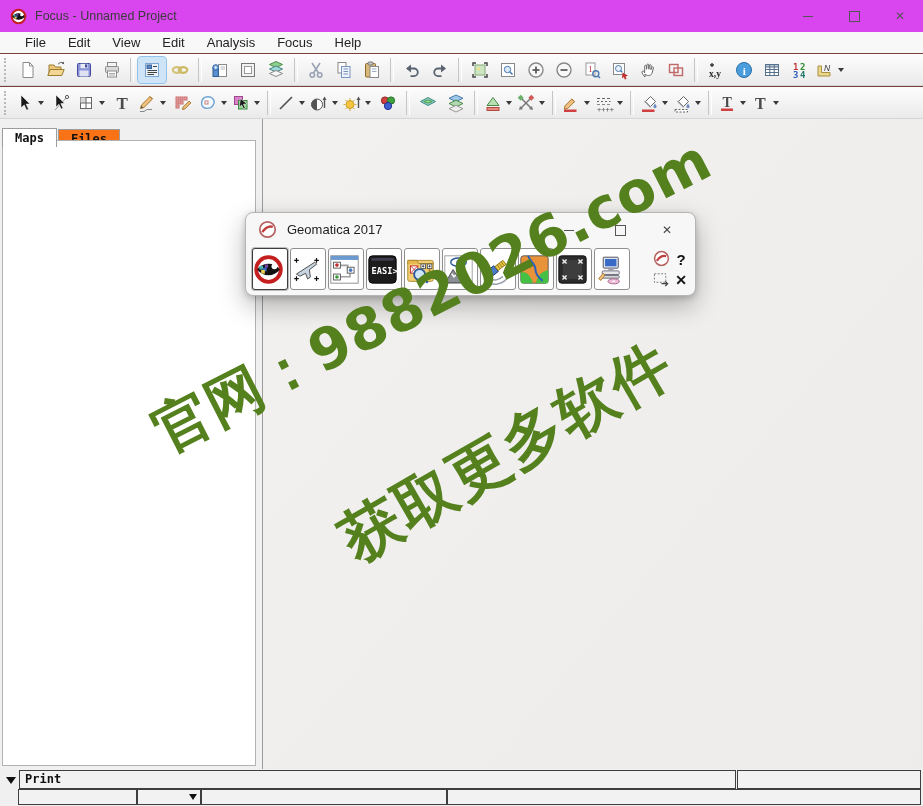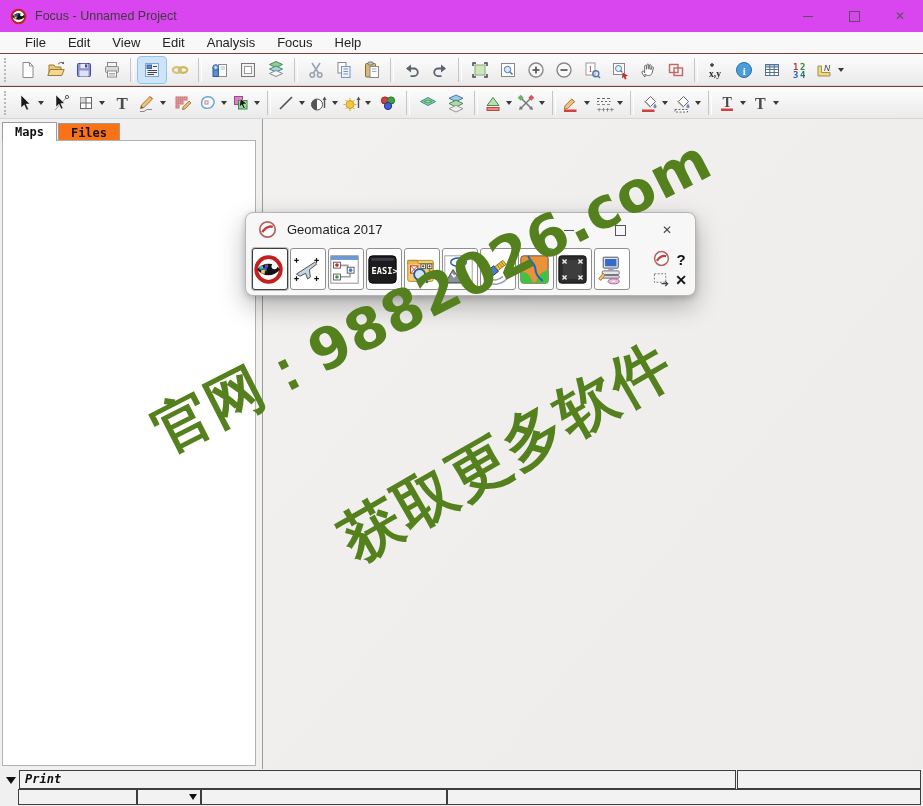--- a/index.html
+++ b/index.html
@@ -27,21 +27,21 @@
   .grip{width:5px;height:24px;border-left:2px dotted #b9b9b9;margin:0 3px 0 2px;}
   .tbtn{height:26px;min-width:26px;border-radius:3px;display:inline-flex;align-items:center;
         justify-content:center;padding:0 1px;}
   .tbtn.active{background:#cfe4f7;outline:1px solid #91c4ed;}
   .dd{width:0;height:0;border-left:3.5px solid transparent;border-right:3.5px solid transparent;
       border-top:4px solid #3a3a3a;margin:0 2px 0 3px;}
   .sep{width:2px;height:24px;border-left:1px solid #c6c6c6;border-right:1px solid #ffffff;margin:0 4px;}
   
   .content{position:absolute;left:0;top:119px;width:923px;height:650px;background:#f0f0f0;}
   .leftpanel{position:absolute;left:0;top:0;width:258px;height:650px;}
-  .tabsbar{position:absolute;left:2px;top:3px;height:19px;display:flex;align-items:flex-end;}
+  .tabsbar{position:absolute;left:2px;top:9px;height:19px;display:flex;align-items:flex-end;}
   .tab{font-family:"DejaVu Sans Mono",monospace;font-weight:bold;font-size:12px;color:#111;
        padding:2px 12px 1px 12px;border:1px solid #9c9c9c;border-bottom:none;background:#f97316;
        margin-right:1px;}
   .tab.active{background:#ffffff;height:15px;z-index:3;position:relative;}
   .panelbody{position:absolute;left:2px;top:21px;width:254px;height:626px;background:#ffffff;
              border:1px solid #b2b2b2;box-sizing:border-box;z-index:1;}
   .splitter{position:absolute;left:262px;top:0;width:1px;height:650px;background:#9b9b9b;}
   .canvas{position:absolute;left:263px;top:0;width:660px;height:650px;
           background:linear-gradient(130deg,#f2f1f0 0%,#efeeec 60%,#edecea 100%);}
   
@@ -522,21 +522,21 @@
     <div class="panelbody"></div>
   </div>
   <div class="splitter"></div>
   <div class="canvas"></div>
 </div>
 
 <div class="statusarea">
   <div class="scell" style="left:3px;top:3px;width:15px;height:16px;display:flex;align-items:center;justify-content:center;border:none;background:none;">
       <span class="tri"></span>
     </div>
-  <div class="scell" style="left:19px;top:1px;width:717px;height:19px;font-style:italic;">
+  <div class="scell" style="left:19px;top:1px;width:717px;height:19px;">
     <div class="printlbl">Print</div>
   </div>
   <div class="scell" style="left:737px;top:1px;width:184px;height:19px;"></div>
   <div class="scell" style="left:18px;top:20px;width:119px;height:16px;"></div>
   <div class="scell" style="left:137px;top:20px;width:64px;height:16px;display:flex;align-items:center;justify-content:flex-end;padding-right:3px;">
     <span class="tri" style="border-left-width:4px;border-right-width:4px;border-top-width:6px;"></span>
   </div>
   <div class="scell" style="left:201px;top:20px;width:246px;height:16px;"></div>
   <div class="scell" style="left:447px;top:20px;width:474px;height:16px;"></div>
 </div>

